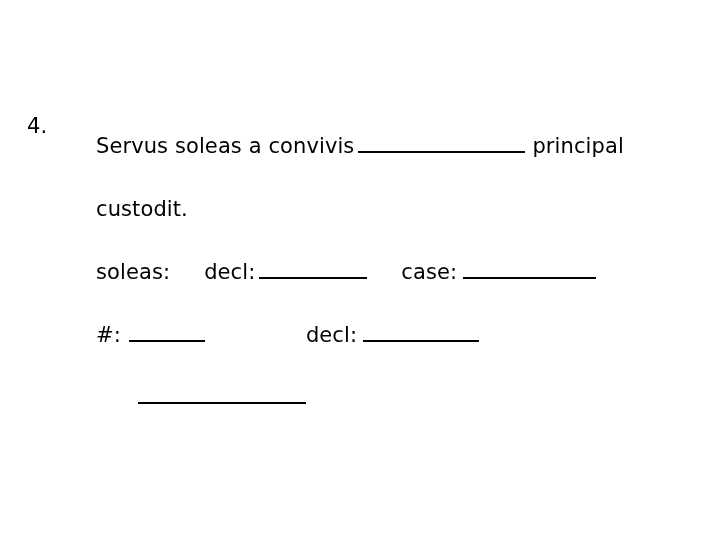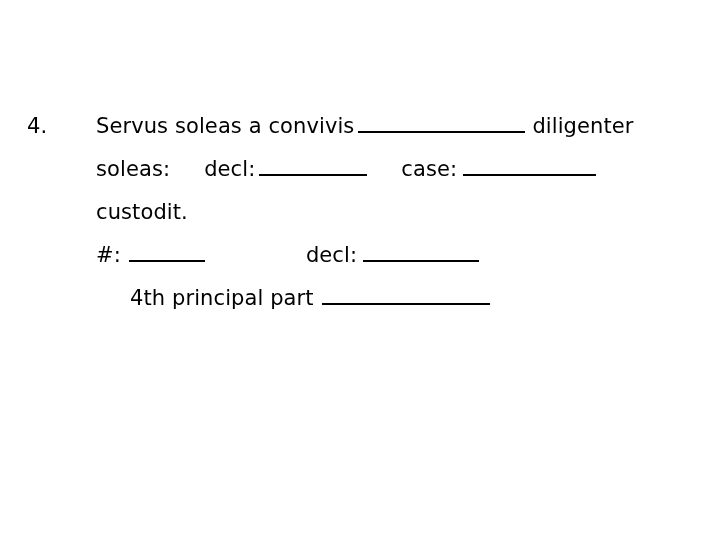--- a/index.html
+++ b/index.html
@@ -42,20 +42,21 @@
   }
 
   .line {
     height: 43px;
     font-size: 21px;
     line-height: 30px;
     letter-spacing: 0.1px;
     white-space: nowrap;
     display: flex;
     align-items: baseline;
+    margin-top: 20px;
   }
 
   .txt {
     display: inline-block;
     white-space: pre;
   }
 
   
   .blank {
     display: inline-block;
@@ -79,45 +80,44 @@
 
 <div id="slide">
 
   <div class="q-number">4.</div>
 
   <div class="body-block">
 
     <div class="line">
       <span class="txt">Servus soleas a convivis</span>
       <span class="blank blank-verb"></span>
-      <span class="txt">diligenter</span>
+      <span class="txt">principal</span>
+    </div>
+
+    <div class="line">
+      <span class="txt">custodit.</span>
     </div>
 
     <div class="line">
       <span class="txt">soleas:</span>
       <span class="gap-sm"></span>
       <span class="txt">decl:</span>
       <span class="blank blank-decl"></span>
       <span class="gap-sm"></span>
       <span class="txt">case:</span>
       <span class="blank blank-case"></span>
     </div>
 
     <div class="line">
-      <span class="txt">custodit.</span>
-    </div>
-
-    <div class="line">
       <span class="txt">#:</span>
       <span class="blank blank-num"></span>
       <span class="gap-md"></span>
       <span class="txt">decl:</span>
       <span class="blank blank-gend"></span>
     </div>
 
     <div class="line">
       <span class="gap-sm"></span>
-      <span class="txt">4th principal part</span>
       <span class="blank blank-pp"></span>
     </div>
 
   </div>
 </div>
 
 </body></html>

